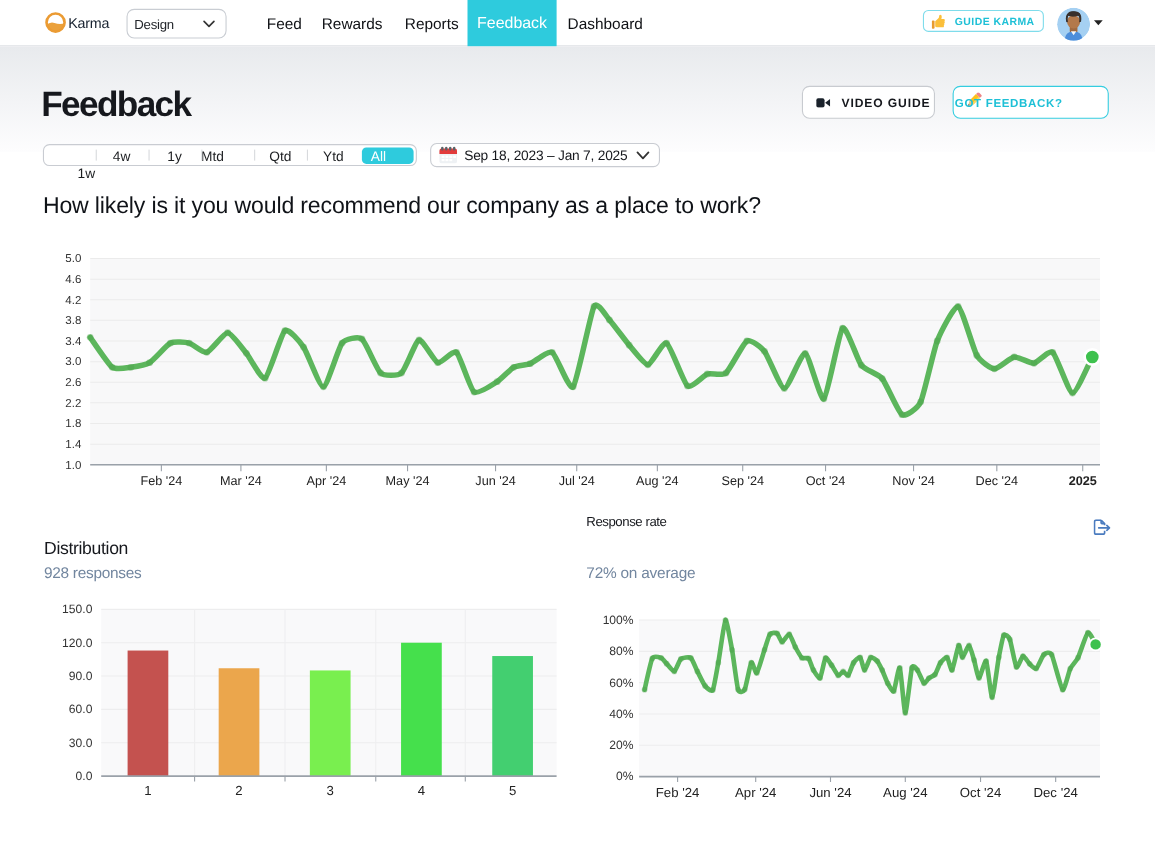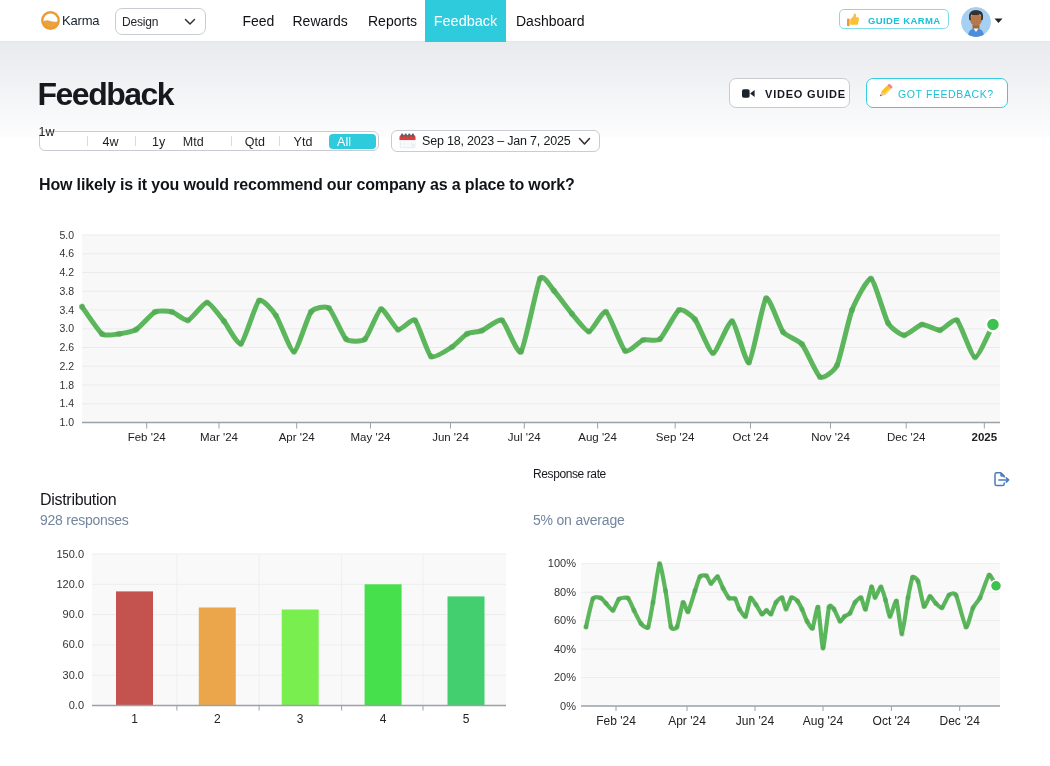--- a/index.html
+++ b/index.html
@@ -70,25 +70,25 @@
 <div class="abs" style="left:866px;top:78px;width:142px;height:30px;border:1px solid #35cde0;border-radius:7px;background:#fff"></div>
 <svg class="abs" style="left:876px;top:84px" width="18" height="18" viewBox="0 0 18 18">
   <g transform="translate(15.1,1.2) rotate(135)">
     <rect x="0" y="-2.5" width="3" height="5" rx="1" fill="#ef8585"></rect>
     <rect x="3" y="-2.5" width="8.2" height="5" fill="#fcc21b"></rect>
     <rect x="3" y="-2.5" width="8.2" height="1.6" fill="#fdd55e"></rect>
     <path d="M11.2 -2.5 L15.6 0 L11.2 2.5 Z" fill="#efc289"></path>
     <path d="M14.1 -0.85 L15.6 0 L14.1 0.85 Z" fill="#4a4a4a"></path>
   </g>
 </svg>
-<div class="abs" style="left:898px;top:88px;font-size:10.5px;font-weight:normal;letter-spacing:0.6px;color:#1ec0d6">GOT FEEDBACK?</div>
+<div class="abs" style="left:868px;top:88px;font-size:10.5px;font-weight:bold;letter-spacing:0.6px;color:#1ec0d6">GOT FEEDBACK?</div>
 
 <div class="abs" style="left:38.5px;top:131px;width:340px;height:20px;border:1px solid #c9ccd2;border-radius:6px;background:#fff"></div>
 <div class="abs" style="left:329px;top:134px;width:47px;height:15px;background:#2ecbdd;border-radius:4px"></div>
-<div class="abs" style="left:38.5px;top:125px;width:48px;text-align:left;font-size:12.5px;color:#1c1e21">1w</div>
+<div class="abs" style="left:38.5px;top:151px;width:48px;text-align:right;font-size:12.5px;color:#1c1e21">1w</div>
 <div class="abs" style="left:86.6px;top:134.5px;width:48px;text-align:center;font-size:12.5px;color:#1c1e21">4w</div>
 <div class="abs" style="left:134.7px;top:134.5px;width:48px;text-align:center;font-size:12.5px;color:#1c1e21">1y</div>
 <div class="abs" style="left:182.8px;top:134.5px;width:48px;text-align:left;font-size:12.5px;color:#1c1e21">Mtd</div>
 <div class="abs" style="left:230.9px;top:134.5px;width:48px;text-align:center;font-size:12.5px;color:#1c1e21">Qtd</div>
 <div class="abs" style="left:279px;top:134.5px;width:48px;text-align:center;font-size:12.5px;color:#1c1e21">Ytd</div>
 <div class="abs" style="left:329px;top:135px;width:30px;text-align:center;font-size:12.5px;color:#fff">All</div>
 <div class="abs" style="left:86.6px;top:136px;width:1px;height:10px;background:#d8dadd"></div>
 <div class="abs" style="left:134.7px;top:136px;width:1px;height:10px;background:#d8dadd"></div>
 <div class="abs" style="left:182.8px;top:136px;width:1px;height:10px;background:#d8dadd"></div>
 <div class="abs" style="left:230.9px;top:136px;width:1px;height:10px;background:#d8dadd"></div>
@@ -110,21 +110,21 @@
   <rect x="2.5" y="11.5" width="2.6" height="2"></rect>
         <rect x="6" y="11.5" width="2.6" height="2"></rect>
         <rect x="9.5" y="11.5" width="2.6" height="2"></rect>
       </g>
 </svg>
 <div class="abs" style="left:422px;top:134px;font-size:12.5px;letter-spacing:-0.2px;color:#16181d">Sep 18, 2023 – Jan 7, 2025</div>
 <svg class="abs" style="left:578px;top:137px" width="13" height="9" viewBox="0 0 13 9">
       <path d="M1.5 1.5 L6.5 7 L11.5 1.5" fill="none" stroke="#333" stroke-width="1.6" stroke-linecap="round" stroke-linejoin="round"></path>
     </svg>
 
-<div class="abs" style="left:39px;top:176px;font-size:16px;font-weight:bold;letter-spacing:-0.15px;color:#101318">How likely is it you would recommend our company as a place to work?</div>
+<div class="abs" style="left:39px;top:176px;font-size:21px;font-weight:normal;letter-spacing:-0.15px;color:#101318">How likely is it you would recommend our company as a place to work?</div>
 
 <svg class="abs" style="left:0;top:0" width="1050" height="450" viewBox="0 0 1050 450">
   <rect x="82" y="235" width="918" height="187.5" fill="#f8f8f9"></rect>
   <line x1="82" y1="235.0" x2="1000" y2="235.0" stroke="#ebebeb" stroke-width="1"></line>
       <line x1="82" y1="253.8" x2="1000" y2="253.8" stroke="#ebebeb" stroke-width="1"></line>
       <line x1="82" y1="272.5" x2="1000" y2="272.5" stroke="#ebebeb" stroke-width="1"></line>
       <line x1="82" y1="291.2" x2="1000" y2="291.2" stroke="#ebebeb" stroke-width="1"></line>
       <line x1="82" y1="310.0" x2="1000" y2="310.0" stroke="#ebebeb" stroke-width="1"></line>
       <line x1="82" y1="328.8" x2="1000" y2="328.8" stroke="#ebebeb" stroke-width="1"></line>
       <line x1="82" y1="347.5" x2="1000" y2="347.5" stroke="#ebebeb" stroke-width="1"></line>
@@ -264,21 +264,21 @@
         <text x="84" y="709.0" text-anchor="end" font-size="11" fill="#333">0.0</text>
         <text x="134.5" y="722.5" text-anchor="middle" font-size="12" fill="#222">1</text>
         <text x="217.3" y="722.5" text-anchor="middle" font-size="12" fill="#222">2</text>
         <text x="300.2" y="722.5" text-anchor="middle" font-size="12" fill="#222">3</text>
         <text x="383.1" y="722.5" text-anchor="middle" font-size="12" fill="#222">4</text>
         <text x="466" y="722.5" text-anchor="middle" font-size="12" fill="#222">5</text>
       </g>
 </svg>
 
 <div class="abs" style="left:533px;top:467px;font-size:12px;letter-spacing:-0.4px;color:#16181d">Response rate</div>
-<div class="abs" style="left:533px;top:512px;font-size:14px;letter-spacing:-0.2px;color:#72869f">5% on average</div>
+<div class="abs" style="left:533px;top:512px;font-size:14px;letter-spacing:-0.2px;color:#72869f">72% on average</div>
 <svg class="abs" style="left:0;top:450px" width="1050" height="316" viewBox="0 450 1050 316">
   <rect x="581" y="563.5" width="419" height="142.5" fill="#f9f9fa"></rect>
   <line x1="581" y1="563.7" x2="1000" y2="563.7" stroke="#ededee" stroke-width="1"></line>
       <line x1="581" y1="592.2" x2="1000" y2="592.2" stroke="#ededee" stroke-width="1"></line>
       <line x1="581" y1="620.6" x2="1000" y2="620.6" stroke="#ededee" stroke-width="1"></line>
       <line x1="581" y1="649.1" x2="1000" y2="649.1" stroke="#ededee" stroke-width="1"></line>
       <line x1="581" y1="677.5" x2="1000" y2="677.5" stroke="#ededee" stroke-width="1"></line>
   <line x1="581" y1="706" x2="1000" y2="706" stroke="#9aa1a9" stroke-width="1.5"></line>
   <line x1="616" y1="706" x2="616" y2="711" stroke="#9aa1a9" stroke-width="1"></line>
       <line x1="687" y1="706" x2="687" y2="711" stroke="#9aa1a9" stroke-width="1"></line>

